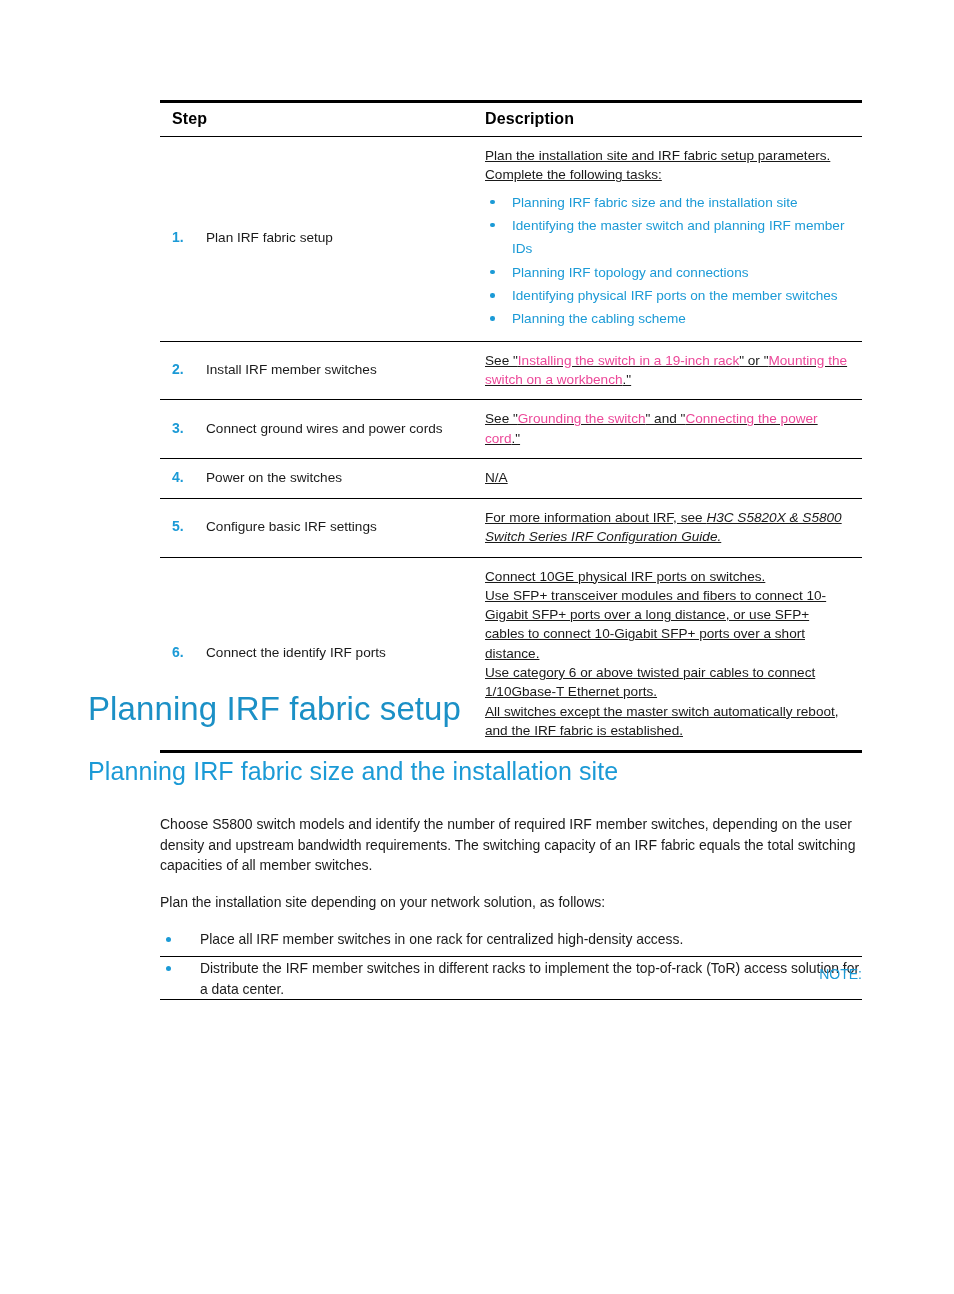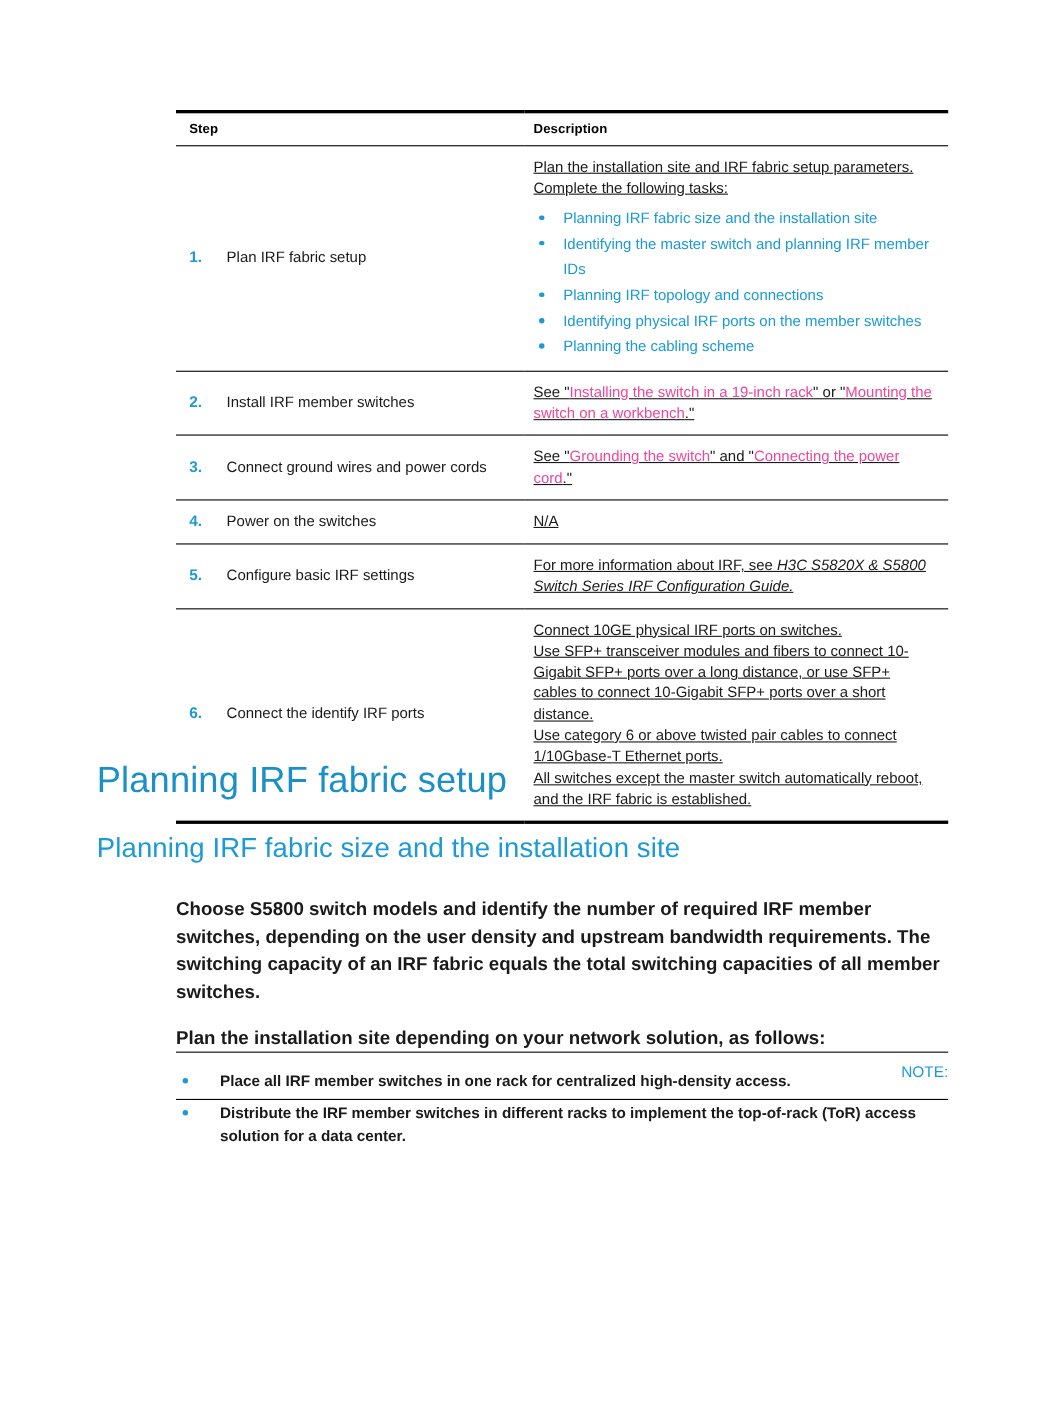--- a/index.html
+++ b/index.html
@@ -30,21 +30,21 @@
     top: 100px;
     width: 702px;
     border-collapse: collapse;
   }
   .proc-table .thead-row {
     border-top: 3px solid #000000;
     border-bottom: 1.6px solid #000000;
   }
   .proc-table th {
     text-align: left;
-    font-size: 12px;
+    font-size: 16px;
     font-weight: bold;
     color: #000000;
     padding: 7px 0 8px 0;
     vertical-align: bottom;
     letter-spacing: 0.1px;
   }
   .proc-table th.col-step { width: 305px; padding-left: 12px; }
   .proc-table th.col-desc { padding-left: 8px; }
 
   .proc-table tbody tr {
@@ -139,30 +139,28 @@
 
   
   .body-block {
     position: absolute;
     left: 160px;
     top: 814px;
     width: 702px;
   }
   .body-p {
     margin: 0 0 16px 0;
-    font-size: 17px;
+    font-size: 14px;
     line-height: 1.48;
     color: #1a1a1a;
-    font-weight: bold;
   }
   .bullets {
     list-style: none;
     margin: 0;
     padding: 0;
-    font-weight: bold;
   }
   .bullets li {
     position: relative;
     padding-left: 40px;
     margin-bottom: 9px;
     font-size: 13.9px;
     line-height: 1.48;
     color: #1a1a1a;
   }
   .bullets li::before {

